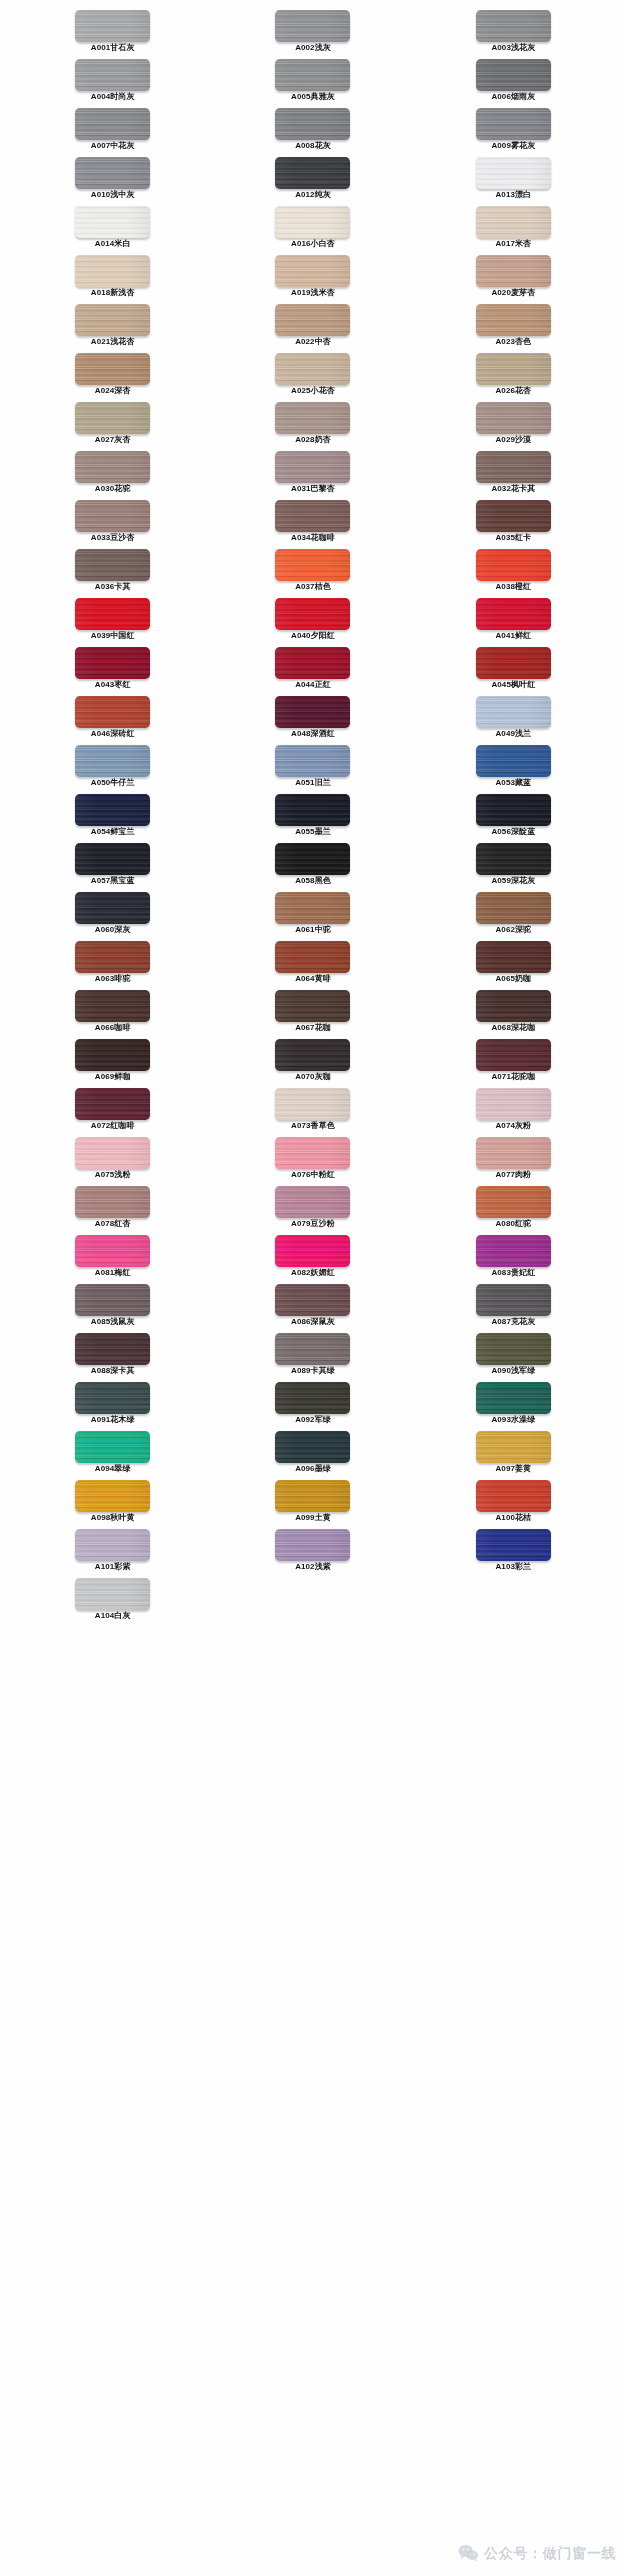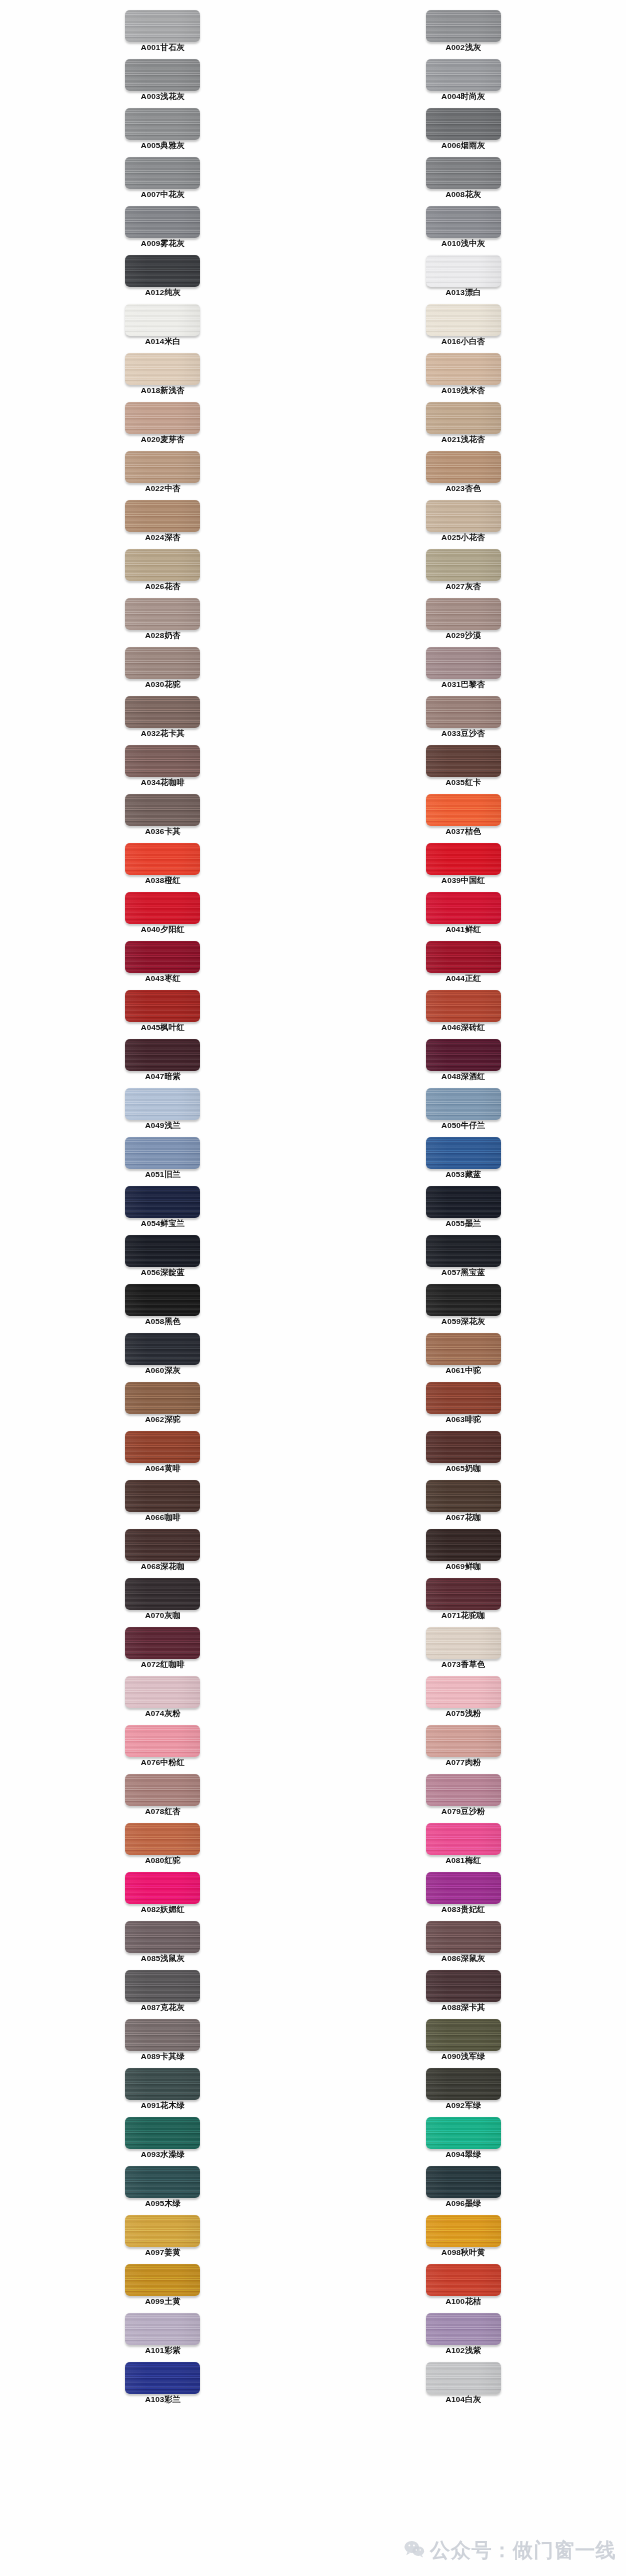--- a/index.html
+++ b/index.html
@@ -11,21 +11,21 @@
   }
   #catalog {
     width: 626px;
     height: 2576px;
     position: relative;
     background: #fefefe;
     overflow: hidden;
   }
   .grid {
     display: grid;
-    grid-template-columns: repeat(2, 1fr);
+    grid-template-columns: repeat(3, 1fr);
     padding: 9.7px 12.5px 4.2px 12.5px;
     column-gap: 0px;
     row-gap: 0px;
   }
   .cell {
     display: flex;
     flex-direction: column;
     align-items: center;
     justify-content: flex-start;
     height: 49px;
@@ -93,21 +93,21 @@
     position: absolute;
     right: 9.7px;
     bottom: 12.5px;
     display: flex;
     align-items: center;
     gap: 4.9px;
     opacity: 0.42;
     pointer-events: none;
   }
   #watermark .wm-text {
-    font-size: 20px;
+    font-size: 14px;
     font-weight: 700;
     color: #8d98a8;
     letter-spacing: 0.7px;
     white-space: nowrap;
   }
   .wechat-glyph { flex: 0 0 auto; }
 </style>
 </head>
 <body>
 
@@ -163,20 +163,24 @@
       </div>
       <div class="cell">
         <div class="swatch" style="background-color: rgb(238, 238, 234);"></div>
         <div class="label">A014米白</div>
       </div>
       <div class="cell">
         <div class="swatch" style="background-color: rgb(234, 227, 214);"></div>
         <div class="label">A016小白杏</div>
       </div>
       <div class="cell">
+        <div class="swatch" style="background-color: rgb(221, 205, 188);"></div>
+        <div class="label">A017米杏</div>
+      </div>
+      <div class="cell">
         <div class="swatch" style="background-color: rgb(223, 205, 185);"></div>
         <div class="label">A018新浅杏</div>
       </div>
       <div class="cell">
         <div class="swatch" style="background-color: rgb(211, 183, 159);"></div>
         <div class="label">A019浅米杏</div>
       </div>
       <div class="cell">
         <div class="swatch" style="background-color: rgb(196, 161, 143);"></div>
         <div class="label">A020麦芽杏</div>
@@ -275,24 +279,20 @@
       </div>
       <div class="cell">
         <div class="swatch" style="background-color: rgb(163, 37, 33);"></div>
         <div class="label">A045枫叶红</div>
       </div>
       <div class="cell">
         <div class="swatch" style="background-color: rgb(177, 68, 48);"></div>
         <div class="label">A046深砖红</div>
       </div>
       <div class="cell">
-        <div class="swatch" style="background-color: rgb(67, 35, 43);"></div>
-        <div class="label">A047暗紫</div>
-      </div>
-      <div class="cell">
         <div class="swatch" style="background-color: rgb(86, 25, 47);"></div>
         <div class="label">A048深酒红</div>
       </div>
       <div class="cell">
         <div class="swatch" style="background-color: rgb(178, 194, 216);"></div>
         <div class="label">A049浅兰</div>
       </div>
       <div class="cell">
         <div class="swatch" style="background-color: rgb(126, 153, 179);"></div>
         <div class="label">A050牛仔兰</div>
@@ -457,24 +457,20 @@
         <div class="swatch" style="background-color: rgb(58, 58, 51);"></div>
         <div class="label">A092军绿</div>
       </div>
       <div class="cell">
         <div class="swatch" style="background-color: rgb(31, 97, 86);"></div>
         <div class="label">A093水澡绿</div>
       </div>
       <div class="cell">
         <div class="swatch" style="background-color: rgb(23, 177, 136);"></div>
         <div class="label">A094翠绿</div>
-      </div>
-      <div class="cell">
-        <div class="swatch" style="background-color: rgb(45, 79, 82);"></div>
-        <div class="label">A095木绿</div>
       </div>
       <div class="cell">
         <div class="swatch" style="background-color: rgb(39, 56, 62);"></div>
         <div class="label">A096墨绿</div>
       </div>
       <div class="cell">
         <div class="swatch" style="background-color: rgb(211, 165, 62);"></div>
         <div class="label">A097姜黄</div>
       </div>
       <div class="cell">

